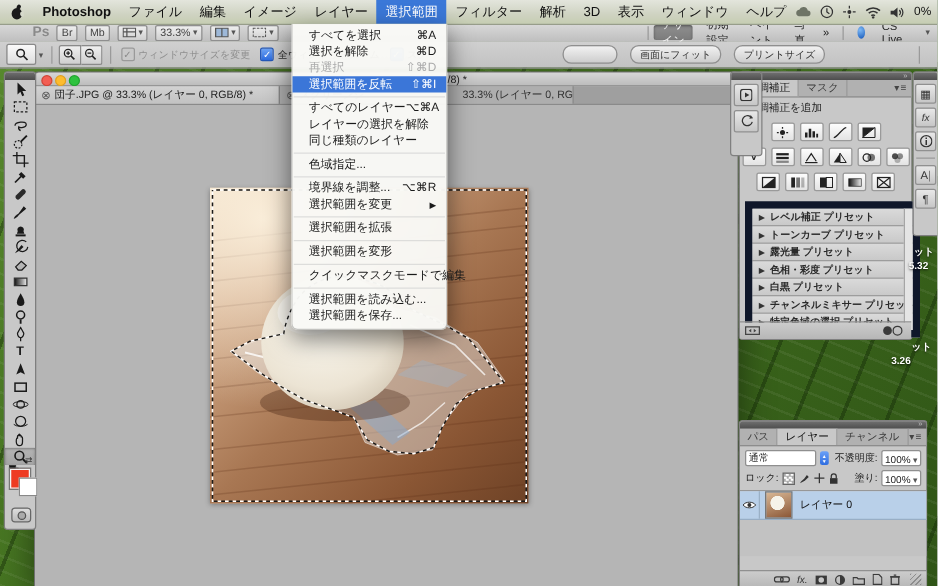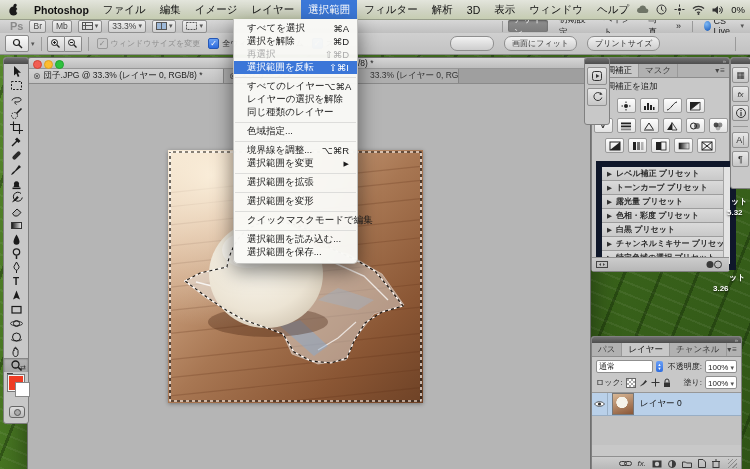--- a/index.html
+++ b/index.html
@@ -645,21 +645,21 @@
       <svg width="8" height="9">
           <rect x="1" y="2.5" width="6" height="6" fill="none" stroke="#3a3a3a"></rect>
           <line x1="0" y1="2.5" x2="8" y2="2.5" stroke="#3a3a3a"></line>
           <line x1="3" y1="1" x2="5" y2="1" stroke="#3a3a3a"></line>
         </svg>
       <div class="grip" style="margin-left:2px;"></div>
     </div>
   </div>
 
   <div class="abs" id="appbar">
-    <span style="font-size:11px;font-weight:bold;color:#8a8a8a;margin-left:10px;">Ps</span>
+    <span style="font-size:11px;font-weight:bold;color:#8a8a8a;margin-left:26px;">Ps</span>
     <div class="ab-btn">
         <span>Br</span>
       </div>
     <div class="ab-btn">
         <span>Mb</span>
       </div>
     <div class="ab-btn">
         <svg width="11" height="8">
           <rect x="0.5" y="0.5" width="10" height="7" fill="none" stroke="#555"></rect>
           <line x1="3.5" y1="0.5" x2="3.5" y2="7.5" stroke="#555"></line>
@@ -684,21 +684,21 @@
         </svg>
         <span class="caret">▾</span>
       </div>
     <div class="vdiv" style="margin-left:295px;"></div>
     <div class="ws-btn active">デザイン</div>
     <div class="ws-btn">初期設定</div>
     <div class="ws-btn">ペイント</div>
     <div class="ws-btn">写真</div>
     <div class="ws-btn" style="padding:0 3px;">»</div>
     <div class="vdiv"></div>
-    <div class="ws-btn" style="gap:3px;">
+    <div class="ws-btn" style="gap:13px;">
       <span style="width:10px;height:10px;border-radius:50%;background:radial-gradient(circle at 35% 30%,#7db8f5,#1456b8);display:inline-block;"></span>
       <span>CS Live</span>
       <span class="caret">▾</span>
     </div>
   </div>
 
   <div class="abs" id="optionsbar">
     <div style="width:22px;height:15px;margin-left:5px;border:1px solid #8a8a8a;border-radius:2px;background:linear-gradient(#fafafa,#ddd);display:flex;align-items:center;justify-content:center;">
       <svg width="11" height="11">
           <circle cx="4.5" cy="4.5" r="3" fill="none" stroke="#222" stroke-width="1.2"></circle>

